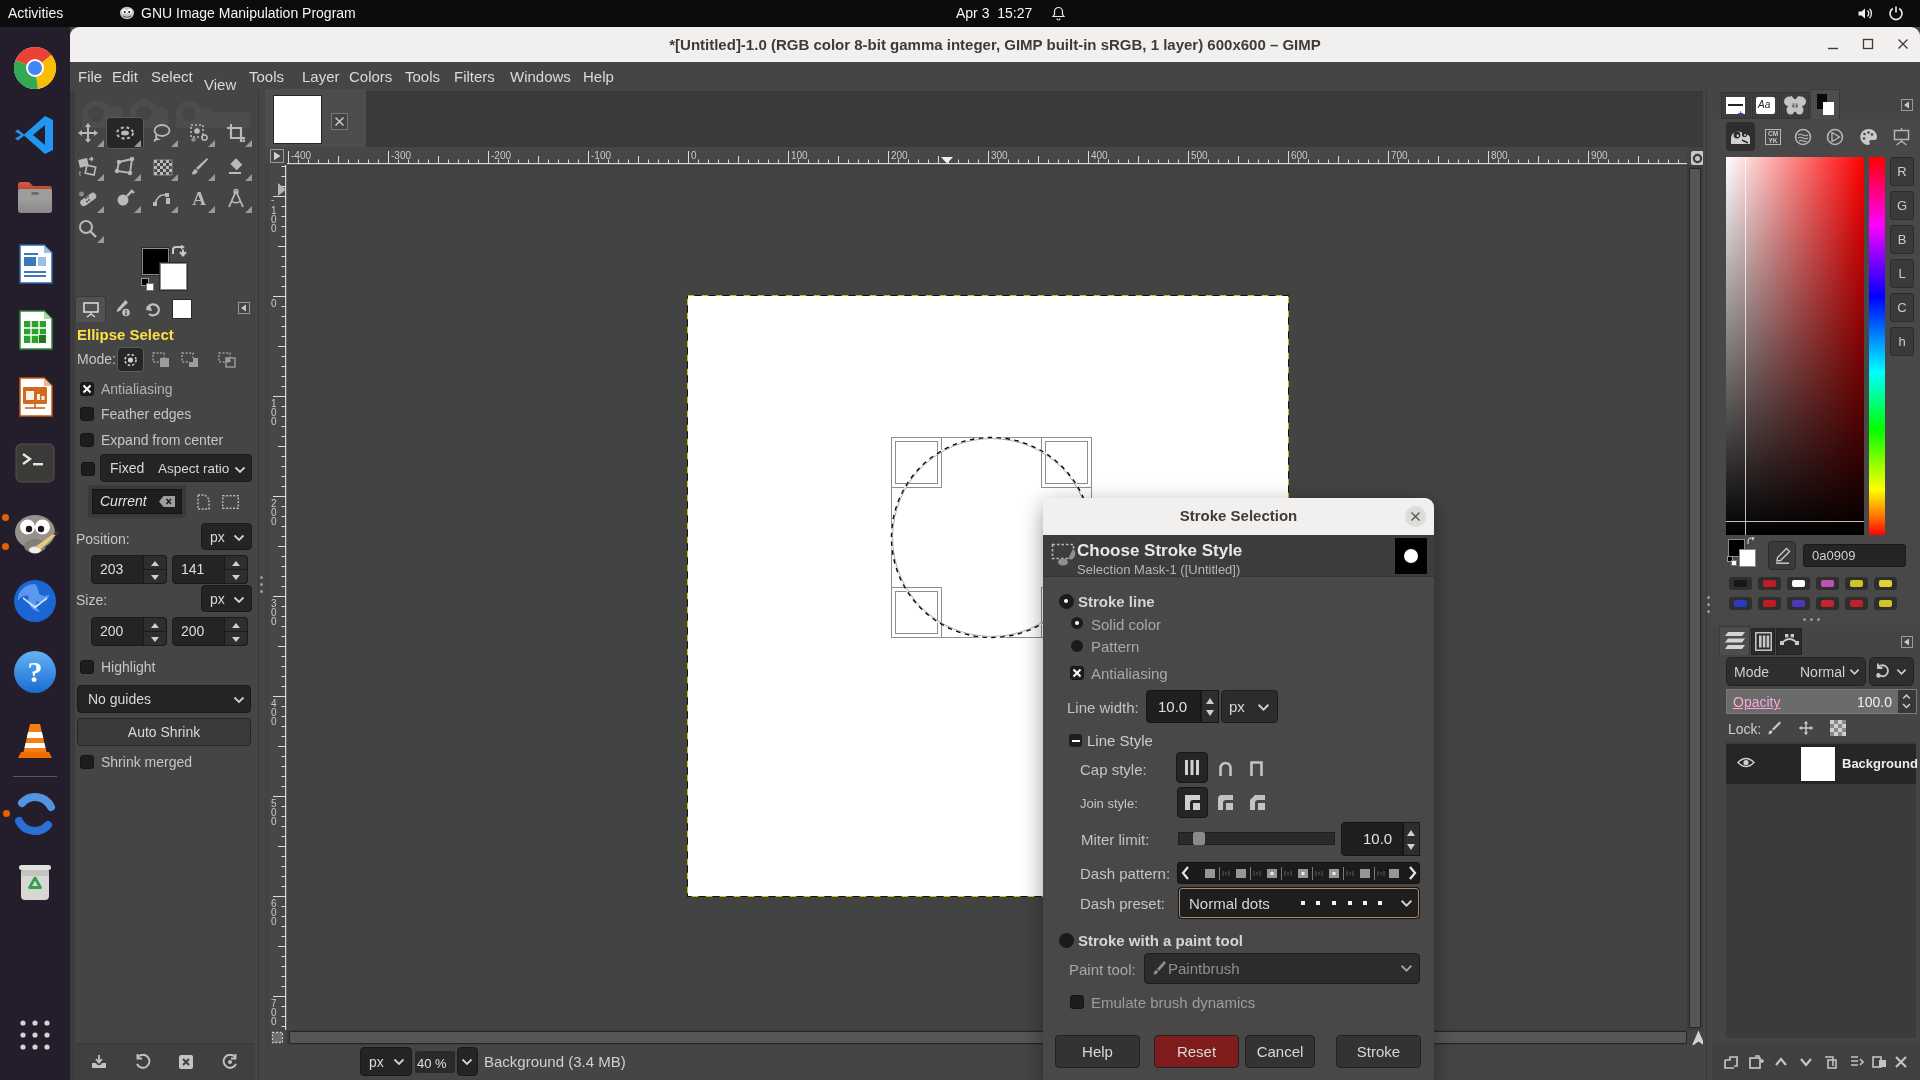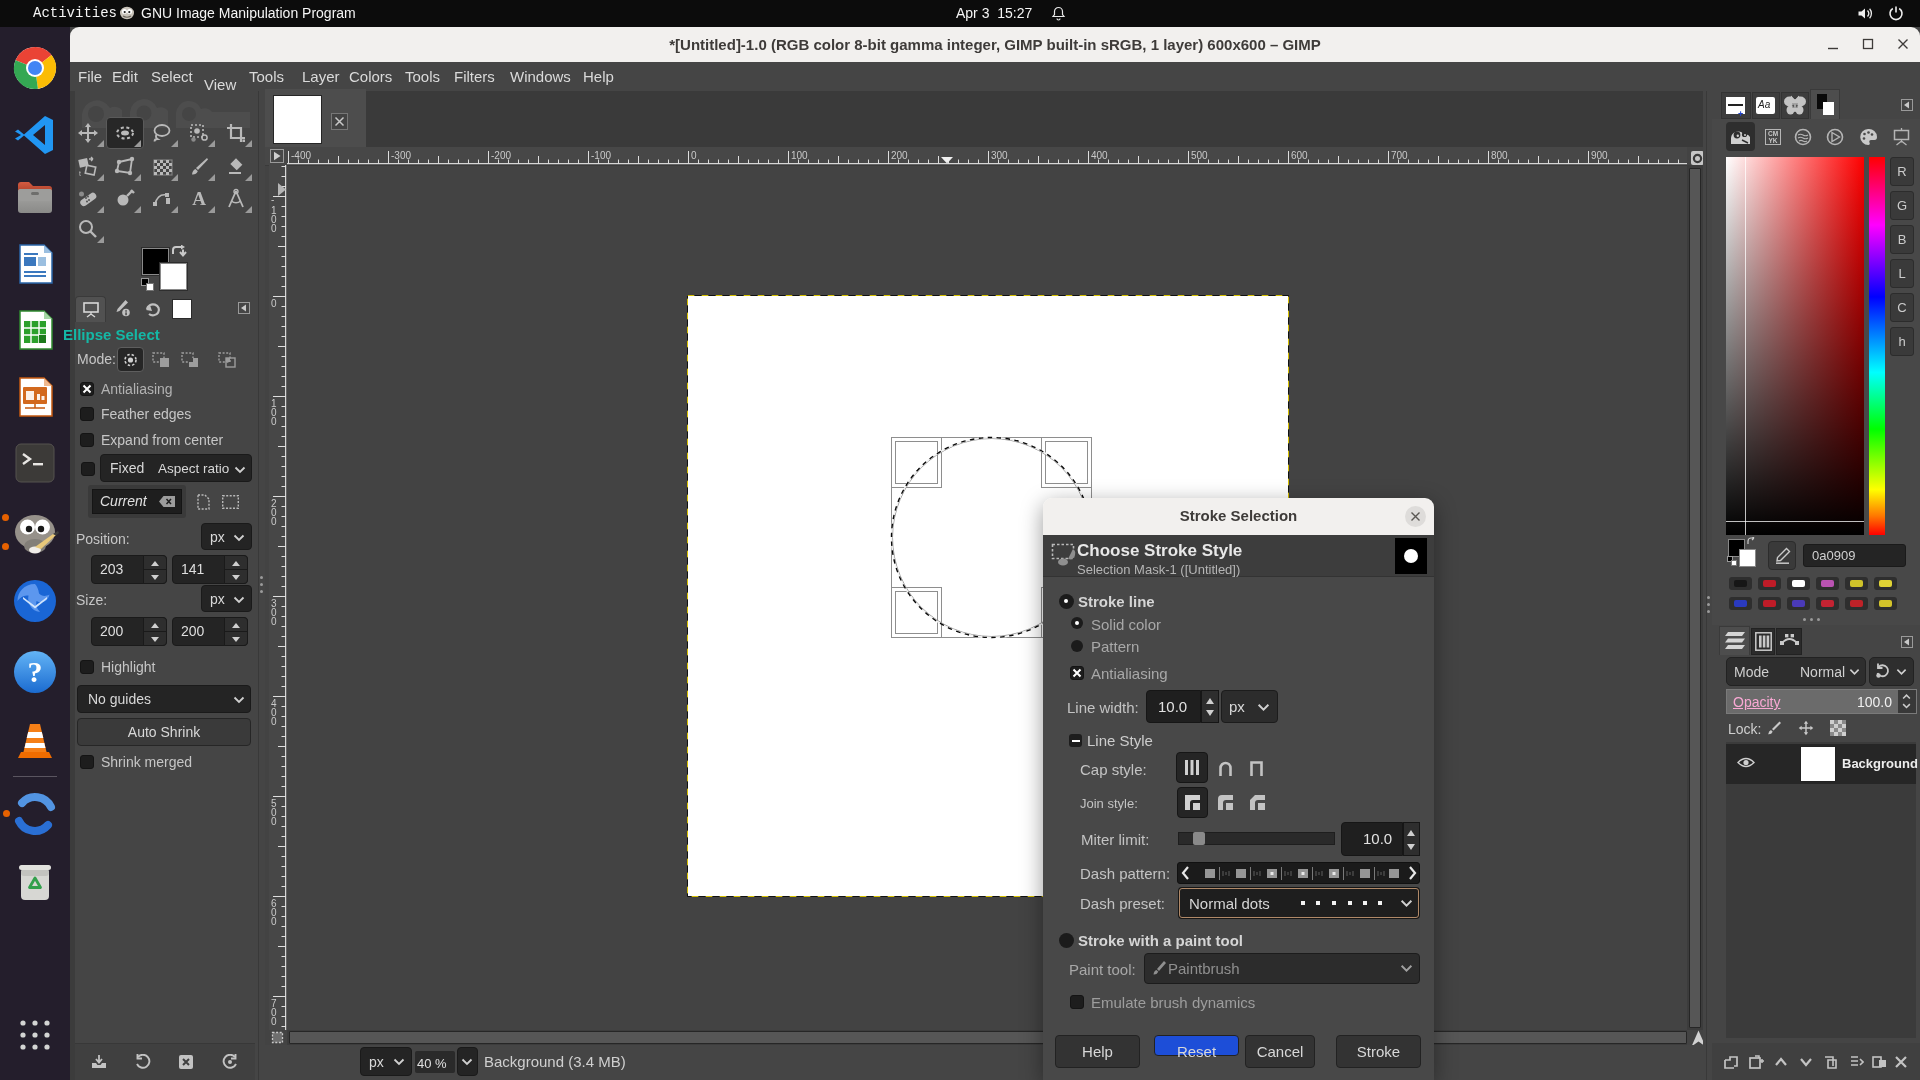--- a/index.html
+++ b/index.html
@@ -1,21 +1,21 @@
 <!DOCTYPE html>
 <html><head><meta charset="utf-8"><style>
 *{margin:0;padding:0;box-sizing:border-box;-webkit-font-smoothing:antialiased;}
 html,body{width:1920px;height:1080px;overflow:hidden;}
 body{font-family:"Liberation Sans",sans-serif;background:#454545;position:relative;}
 .a{position:absolute;}
 .tb-ic{display:flex;align-items:center;justify-content:center;}
 </style></head><body>
 
 <div class="a" style="left:0;top:0;width:1920px;height:27px;background:#0c0c0c;color:#f5f5f5;font-size:14px;">
-  <div class="a" style="left:33px;top:5px;font-family:Liberation Mono, monospace;">Activities</div>
+  <div class="a" style="left:8px;top:5px;">Activities</div>
   <div class="a" style="left:119px;top:5px;width:16px;height:16px;">
     <svg width="16" height="16" viewBox="0 0 16 16">
         <ellipse cx="8" cy="8" rx="7" ry="6.2" fill="#c8c3ba"></ellipse>
         <circle cx="5.4" cy="6.6" r="2.5" fill="#fff"></circle>
         <circle cx="10.6" cy="6.6" r="2.5" fill="#fff"></circle>
         <circle cx="5.7" cy="7.1" r="1.1" fill="#222"></circle>
         <circle cx="10.3" cy="7.1" r="1.1" fill="#222"></circle>
         <path d="M4 11 Q8 13.5 12 11" stroke="#6b665e" stroke-width="1.2" fill="none"></path>
       </svg>
   </div>
@@ -395,21 +395,21 @@
   </svg>
 <svg class="a" style="left:144px;top:301px;" width="18" height="16" viewBox="0 0 18 16">
     <path d="M3 8 a6 5.5 0 1 1 2 5" fill="none" stroke="#c0c0c0" stroke-width="2.2"></path>
     <path d="M6 4 L2 9 L8 10 Z" fill="#c0c0c0"></path>
   </svg>
 <div class="a" style="left:172px;top:299px;width:20px;height:20px;background:#fff;border:1px solid #2a2a2a;"></div>
 <svg class="a" style="left:238px;top:302px;" width="12" height="12" viewBox="0 0 12 12">
     <rect x="0.5" y="0.5" width="11" height="11" fill="none" stroke="#9a9a9a"></rect>
     <path d="M8 2.5 v7 l-5-3.5 z" fill="#c9c9c9"></path>
   </svg>
-<div class="a" style="left:63px;top:326px;font-size:15px;font-weight:bold;color:#14b8a6;">Ellipse Select</div>
+<div class="a" style="left:77px;top:326px;font-size:15px;font-weight:bold;color:#fde047;">Ellipse Select</div>
 <div class="a" style="left:77px;top:351px;font-size:14px;color:#c6c6c6;">Mode:</div>
 <div class="a" style="left:117px;top:347px;width:27px;height:25px;background:#262626;border:1px solid #5e5e5e;border-radius:4px;"></div>
 <svg class="a" style="left:122px;top:352px;" width="17" height="16" viewBox="0 0 17 16">
     <circle cx="8.5" cy="8" r="5.5" fill="none" stroke="#cfcfcf" stroke-width="1.6" stroke-dasharray="2.4 2"></circle>
     <circle cx="8.5" cy="8" r="2.6" fill="#cfcfcf"></circle>
   </svg>
 <div class="a tb-ic" style="left:152px;top:352px;width:18px;height:16px;">
     <svg width="18" height="16" viewBox="0 0 18 16">
       <rect x="1" y="1" width="11" height="9" fill="none" stroke="#9d9d9d" stroke-width="1.4" stroke-dasharray="2 1.6"></rect>
       <rect x="8" y="6" width="9" height="9" fill="#9d9d9d"></rect>
@@ -1270,14 +1270,14 @@
     <path d="M13 1 L6 9 L8 11 L15 3 Z" fill="#8f8f8f"></path>
     <path d="M5.5 10 q-2.5 .8 -3 4.5 q3.5 .3 4.8-2.7 z" fill="#8f8f8f"></path>
   </svg>
 <div class="a" style="left:1168px;top:960px;font-size:15px;color:#8f8f8f;">Paintbrush</div>
 <svg class="a" style="left:1400px;top:964px;" width="13" height="9" viewBox="0 0 12 8">
     <path d="M1.5 1.5 L6 6 L10.5 1.5" fill="none" stroke="#a0a0a0" stroke-width="1.8"></path>
   </svg>
 <div class="a" style="left:1070px;top:995px;width:14px;height:14px;background:#1d1d1d;border:1px solid #141414;border-radius:3px;"></div>
 <div class="a" style="left:1091px;top:994px;font-size:15px;color:#9d9d9d;">Emulate brush dynamics</div>
 <div class="a" style="left:1055px;top:1035px;width:85px;height:33px;background:#333333;border:1px solid #222;border-radius:4px;text-align:center;line-height:32px;font-size:15px;color:#d8d8d8;">Help</div>
-<div class="a" style="left:1154px;top:1035px;width:85px;height:21px;background:#1d4ed8;border:1px solid #222;border-radius:4px;text-align:center;line-height:32px;font-size:15px;color:#d8d8d8;">Reset</div>
+<div class="a" style="left:1154px;top:1035px;width:85px;height:33px;background:#7f1d1d;border:1px solid #222;border-radius:4px;text-align:center;line-height:32px;font-size:15px;color:#d8d8d8;">Reset</div>
 <div class="a" style="left:1245px;top:1035px;width:70px;height:33px;background:#333333;border:1px solid #222;border-radius:4px;text-align:center;line-height:32px;font-size:15px;color:#d8d8d8;">Cancel</div>
 <div class="a" style="left:1336px;top:1035px;width:85px;height:33px;background:#333333;border:1px solid #222;border-radius:4px;text-align:center;line-height:32px;font-size:15px;color:#d8d8d8;">Stroke</div>
 </body></html>

